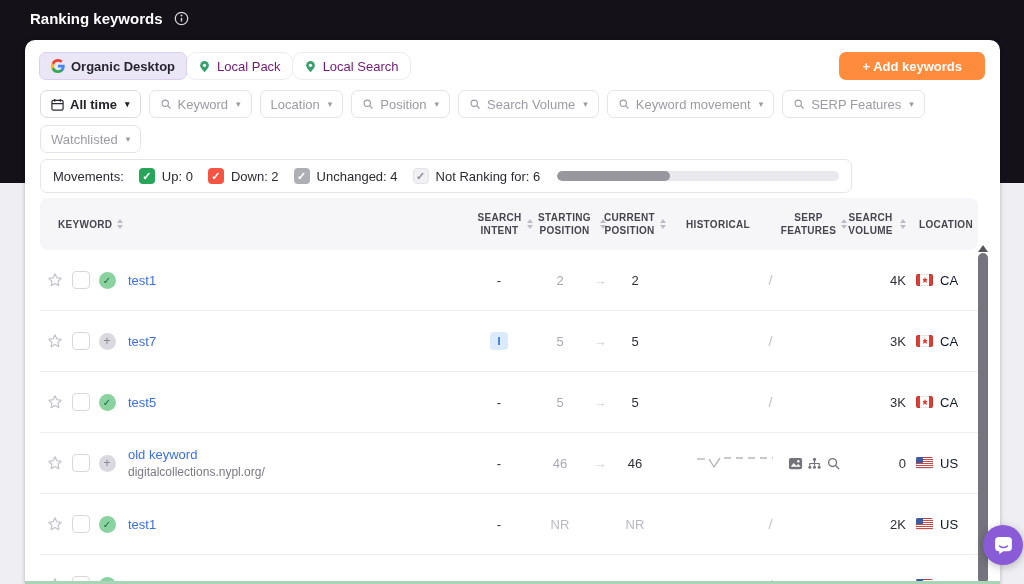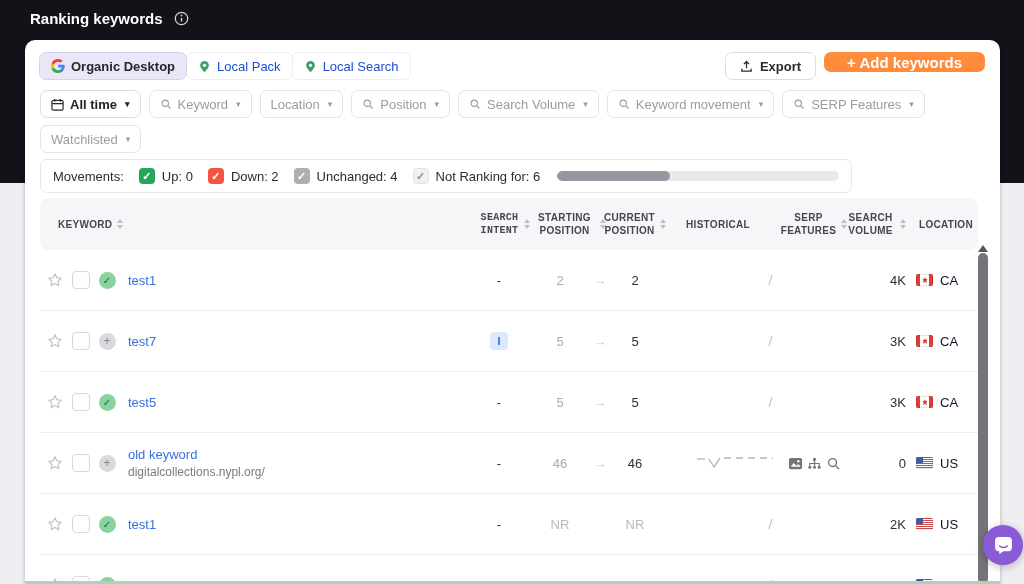--- a/index.html
+++ b/index.html
@@ -10,25 +10,25 @@
   .card{position:absolute;left:25px;top:40px;width:975px;height:544px;background:#fff;
     border-radius:10px 10px 0 0;box-shadow:0 1px 4px rgba(0,0,0,.25);z-index:1;overflow:hidden;}
   .card-pad{padding:12px 15px 0;}
   
   .toolbar{display:flex;justify-content:space-between;align-items:center;height:28px;}
   .tabs{display:flex;}
   .tab{height:28px;display:flex;align-items:center;gap:6px;padding:0 11px;font-size:13px;
     border:1px solid #e6e6ec;background:#fff;margin-left:-1px;color:#26262e;font-weight:700;
     border-radius:7px;box-sizing:border-box;cursor:pointer;white-space:nowrap;}
   .tab.selected{background:#ebe6f6;border-color:#d9d0ee;z-index:1;}
-  .tab.disabled{color:#1d4ed8;font-weight:400;border-color:#ececf1;}
+  .tab.disabled{color:#701a75;font-weight:400;border-color:#ececf1;border-radius:10px;}
   .actions{display:flex;gap:8px;}
   .btn-export{height:28px;border:1px solid #dcdce3;border-radius:7px;background:#fff;display:flex;
     gap:7px;align-items:center;padding:0 14px;font-size:13px;font-weight:700;color:#2a2a32;cursor:pointer;}
-  .btn-add{height:20px;border:none;border-radius:7px;background:#ff8b3c;color:#fff;font-size:15px;
+  .btn-add{height:28px;border:none;border-radius:7px;background:#ff8b3c;color:#fff;font-size:13px;
     font-weight:700;padding:0 23px;display:flex;align-items:center;cursor:pointer;}
   
   .filters{display:flex;gap:8px;margin-top:10px;}
   .filters.row2{margin-top:7px;}
   .pill{height:26px;border:1px solid #e3e3e9;border-radius:7px;display:flex;align-items:center;gap:6px;
     padding:0 10px;font-size:13px;color:#9b9ba4;background:#fff;cursor:pointer;white-space:nowrap;}
   .pill .caret{font-size:9px;color:#9b9ba4;margin-left:2px;}
   .pill.date{color:#222228;font-weight:700;border-color:#dcdce3;align-items:center;}
   .pill.date .caret{color:#222228;}
   
@@ -41,21 +41,21 @@
   .mv-box.light{border:1px solid #e2e2e8;}
   .mv-bar{flex:1;height:10px;border-radius:5px;background:#e9e8ed;overflow:hidden;margin-left:2px;}
   .mv-fill{height:100%;background:#98979f;border-radius:5px;}
   
   .thead{margin-top:5px;background:#f6f6f9;border-radius:8px;height:52px;display:flex;align-items:center;
     padding:0 0 0 18px;box-sizing:border-box;width:938px;font-size:10px;font-weight:700;color:#46464f;
     letter-spacing:.3px;line-height:1.3;}
   .hc{display:flex;align-items:center;justify-content:center;text-align:center;box-sizing:border-box;}
   .hc .lbl{max-width:60px;}
   .hc-kw{flex:1;justify-content:flex-start;text-align:left;}
-  .hc-intent{width:50px;font-family:Liberation Mono, monospace;}
+  .hc-intent{width:50px;}
   .hc-start{width:80px;}
   .hc-cur{width:50px;}
   .hc-hist{width:116px;}
   .hc-serp{width:64px;margin-left:6px;}
   .hc-vol{width:60px;}
   .hc-loc{width:64px;margin-left:8px;}
   .sort{display:inline-flex;flex-direction:column;gap:2px;margin-left:5px;}
   .sort i{width:0;height:0;border-left:3.5px solid transparent;border-right:3.5px solid transparent;}
   .sort .up{border-bottom:4px solid #bdbdc7;}
   .sort .dn{border-top:4px solid #bdbdc7;}
@@ -147,28 +147,20 @@
           <span class="icon">
             <svg width="13" height="13" viewBox="0 0 16 16">
                 <path d="M8 1.2a5.3 5.3 0 0 0-5.3 5.3C2.7 10.3 8 15 8 15s5.3-4.7 5.3-8.5A5.3 5.3 0 0 0 8 1.2z" fill="#3aa06b"></path>
                 <circle cx="8" cy="6.5" r="2" fill="#fff"></circle>
               </svg>
           </span>
           <span>Local Search</span>
         </div>
       </div>
       <div class="actions">
-        <button class="btn-export">
-          <span class="icon">
-            <svg width="13" height="13" viewBox="0 0 14 14" stroke="#2a2a32" stroke-width="1.4" fill="none">
-                <path d="M7 9V2M4.2 4.4L7 1.6l2.8 2.8M2 9.5V12h10V9.5"></path>
-              </svg>
-          </span>
-          <span>Export</span>
-        </button>
         <button class="btn-add">
           <span>+ Add keywords</span>
         </button>
       </div>
     </div>
 
     <div class="filters">
       <div class="pill date">
         <span class="icon">
           <svg width="13" height="13" viewBox="0 0 14 14" fill="none" stroke="#2a2a32" stroke-width="1.3">

